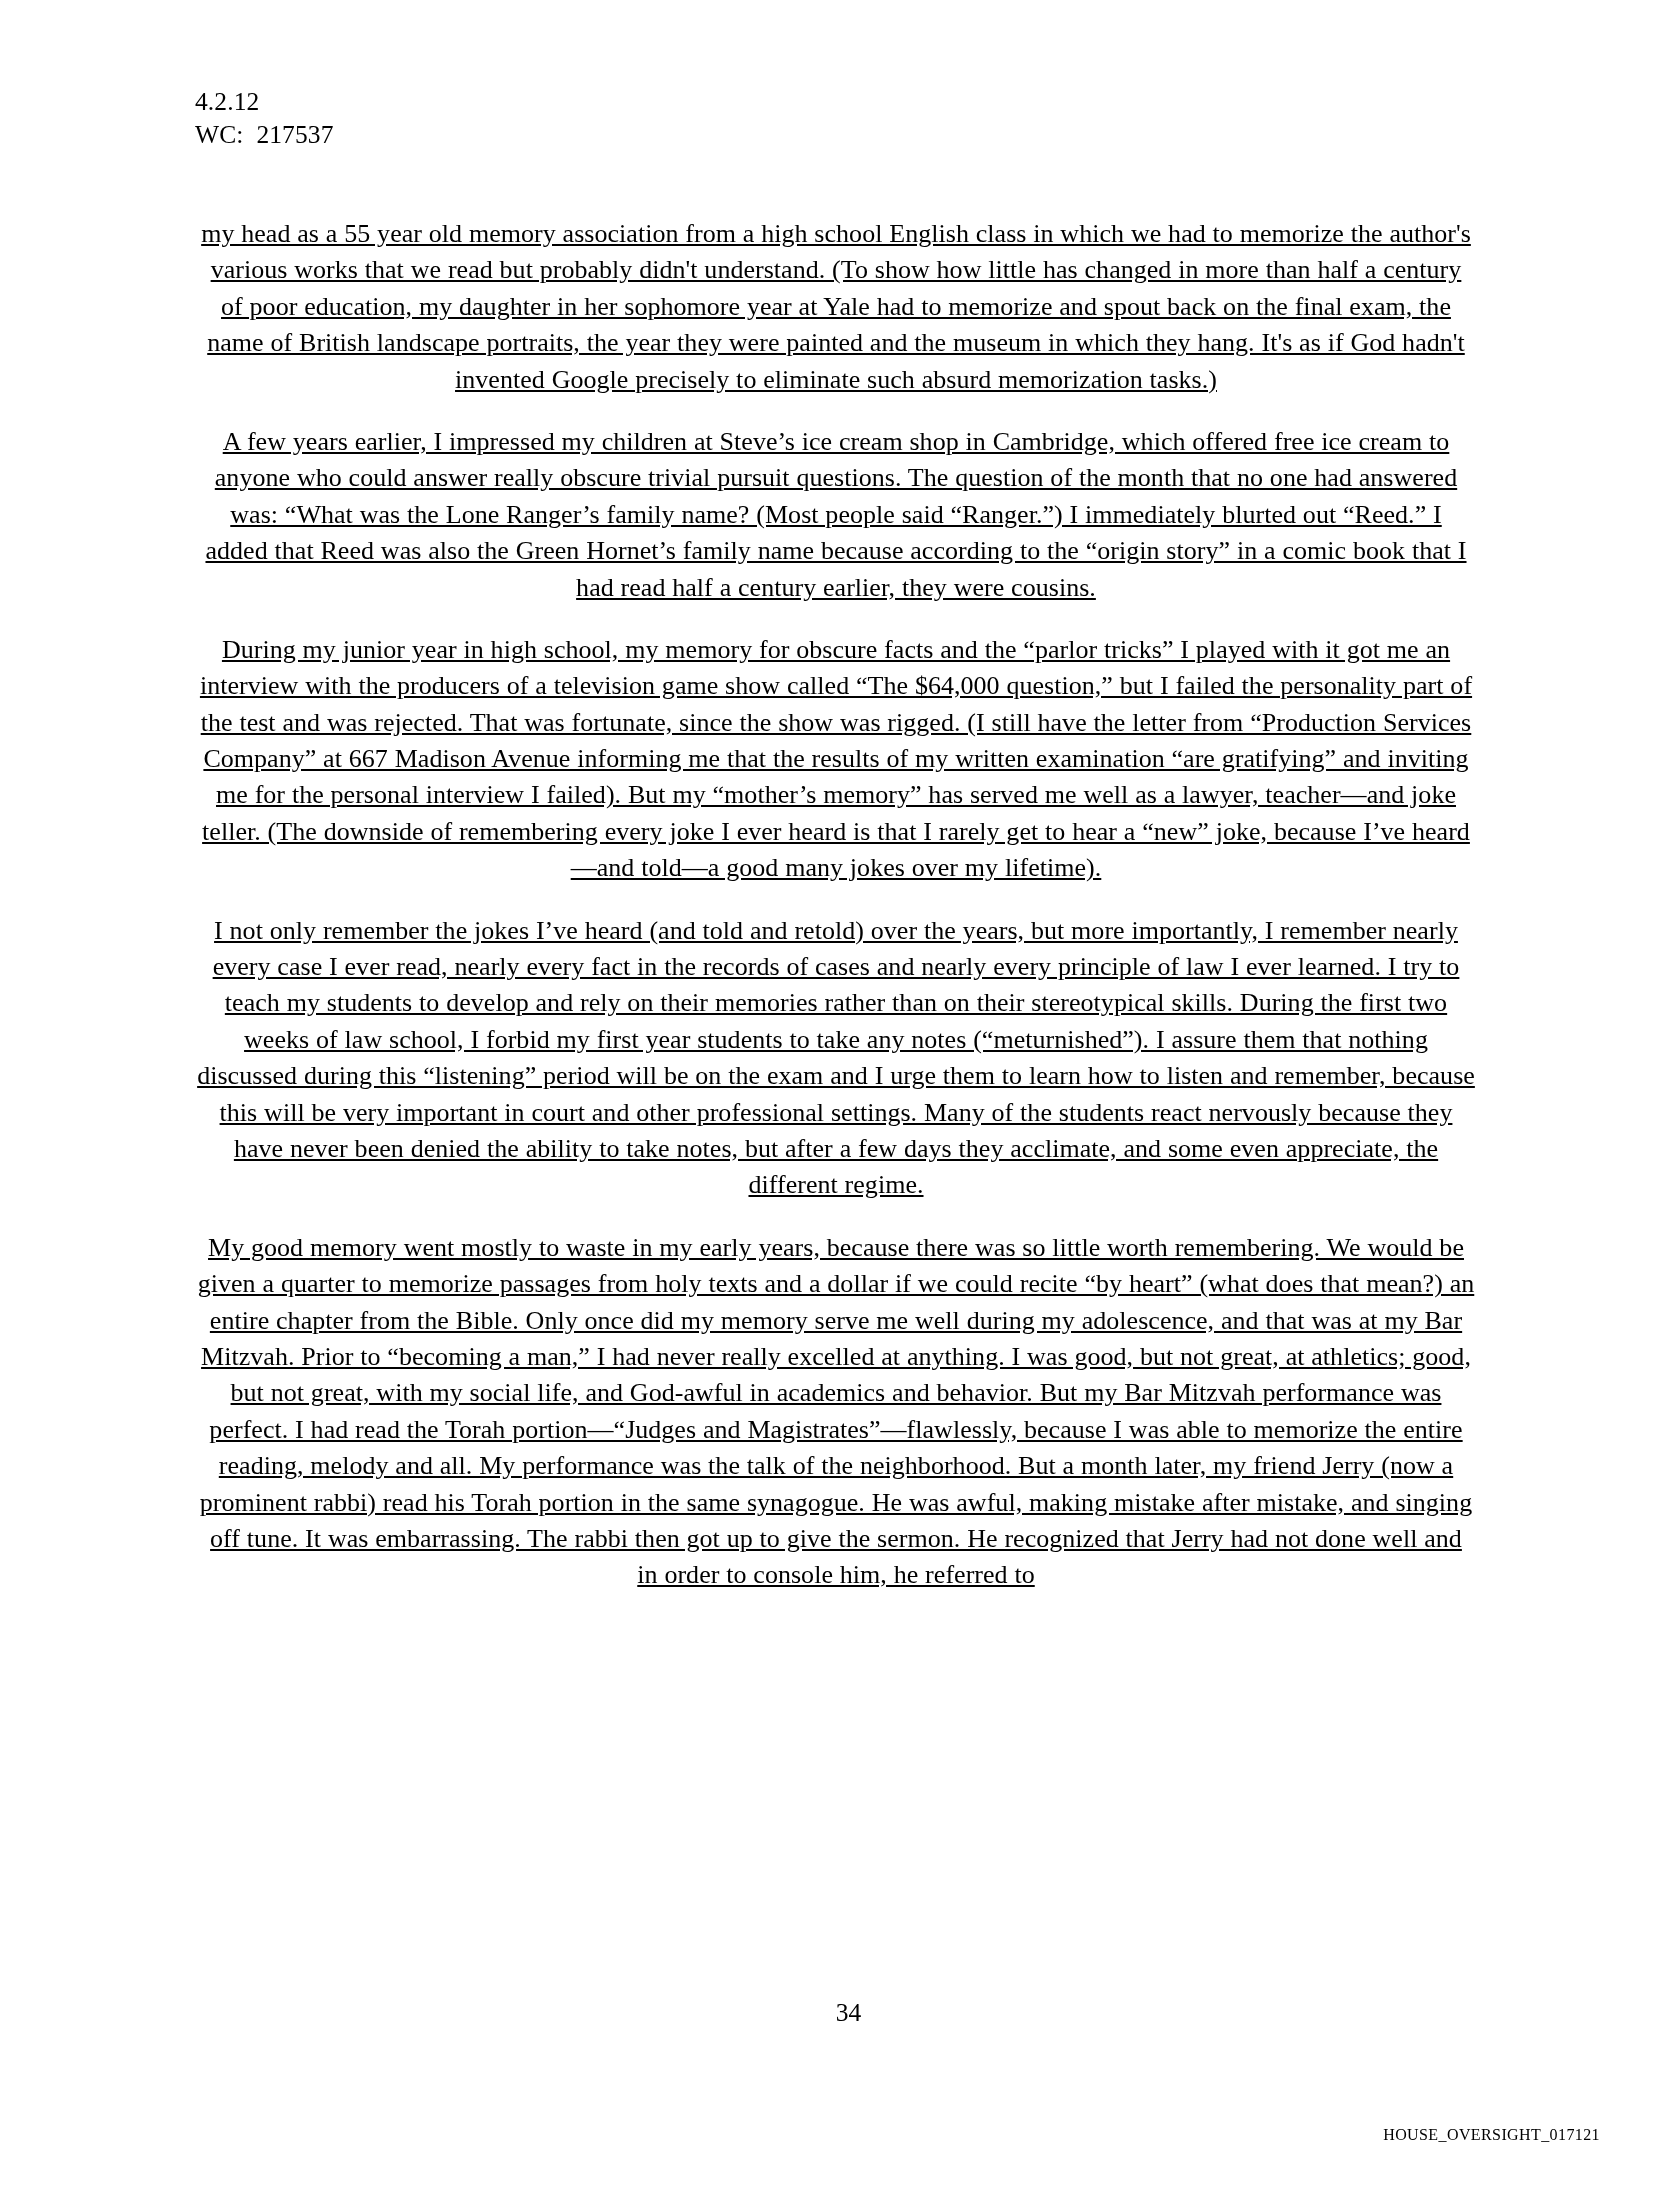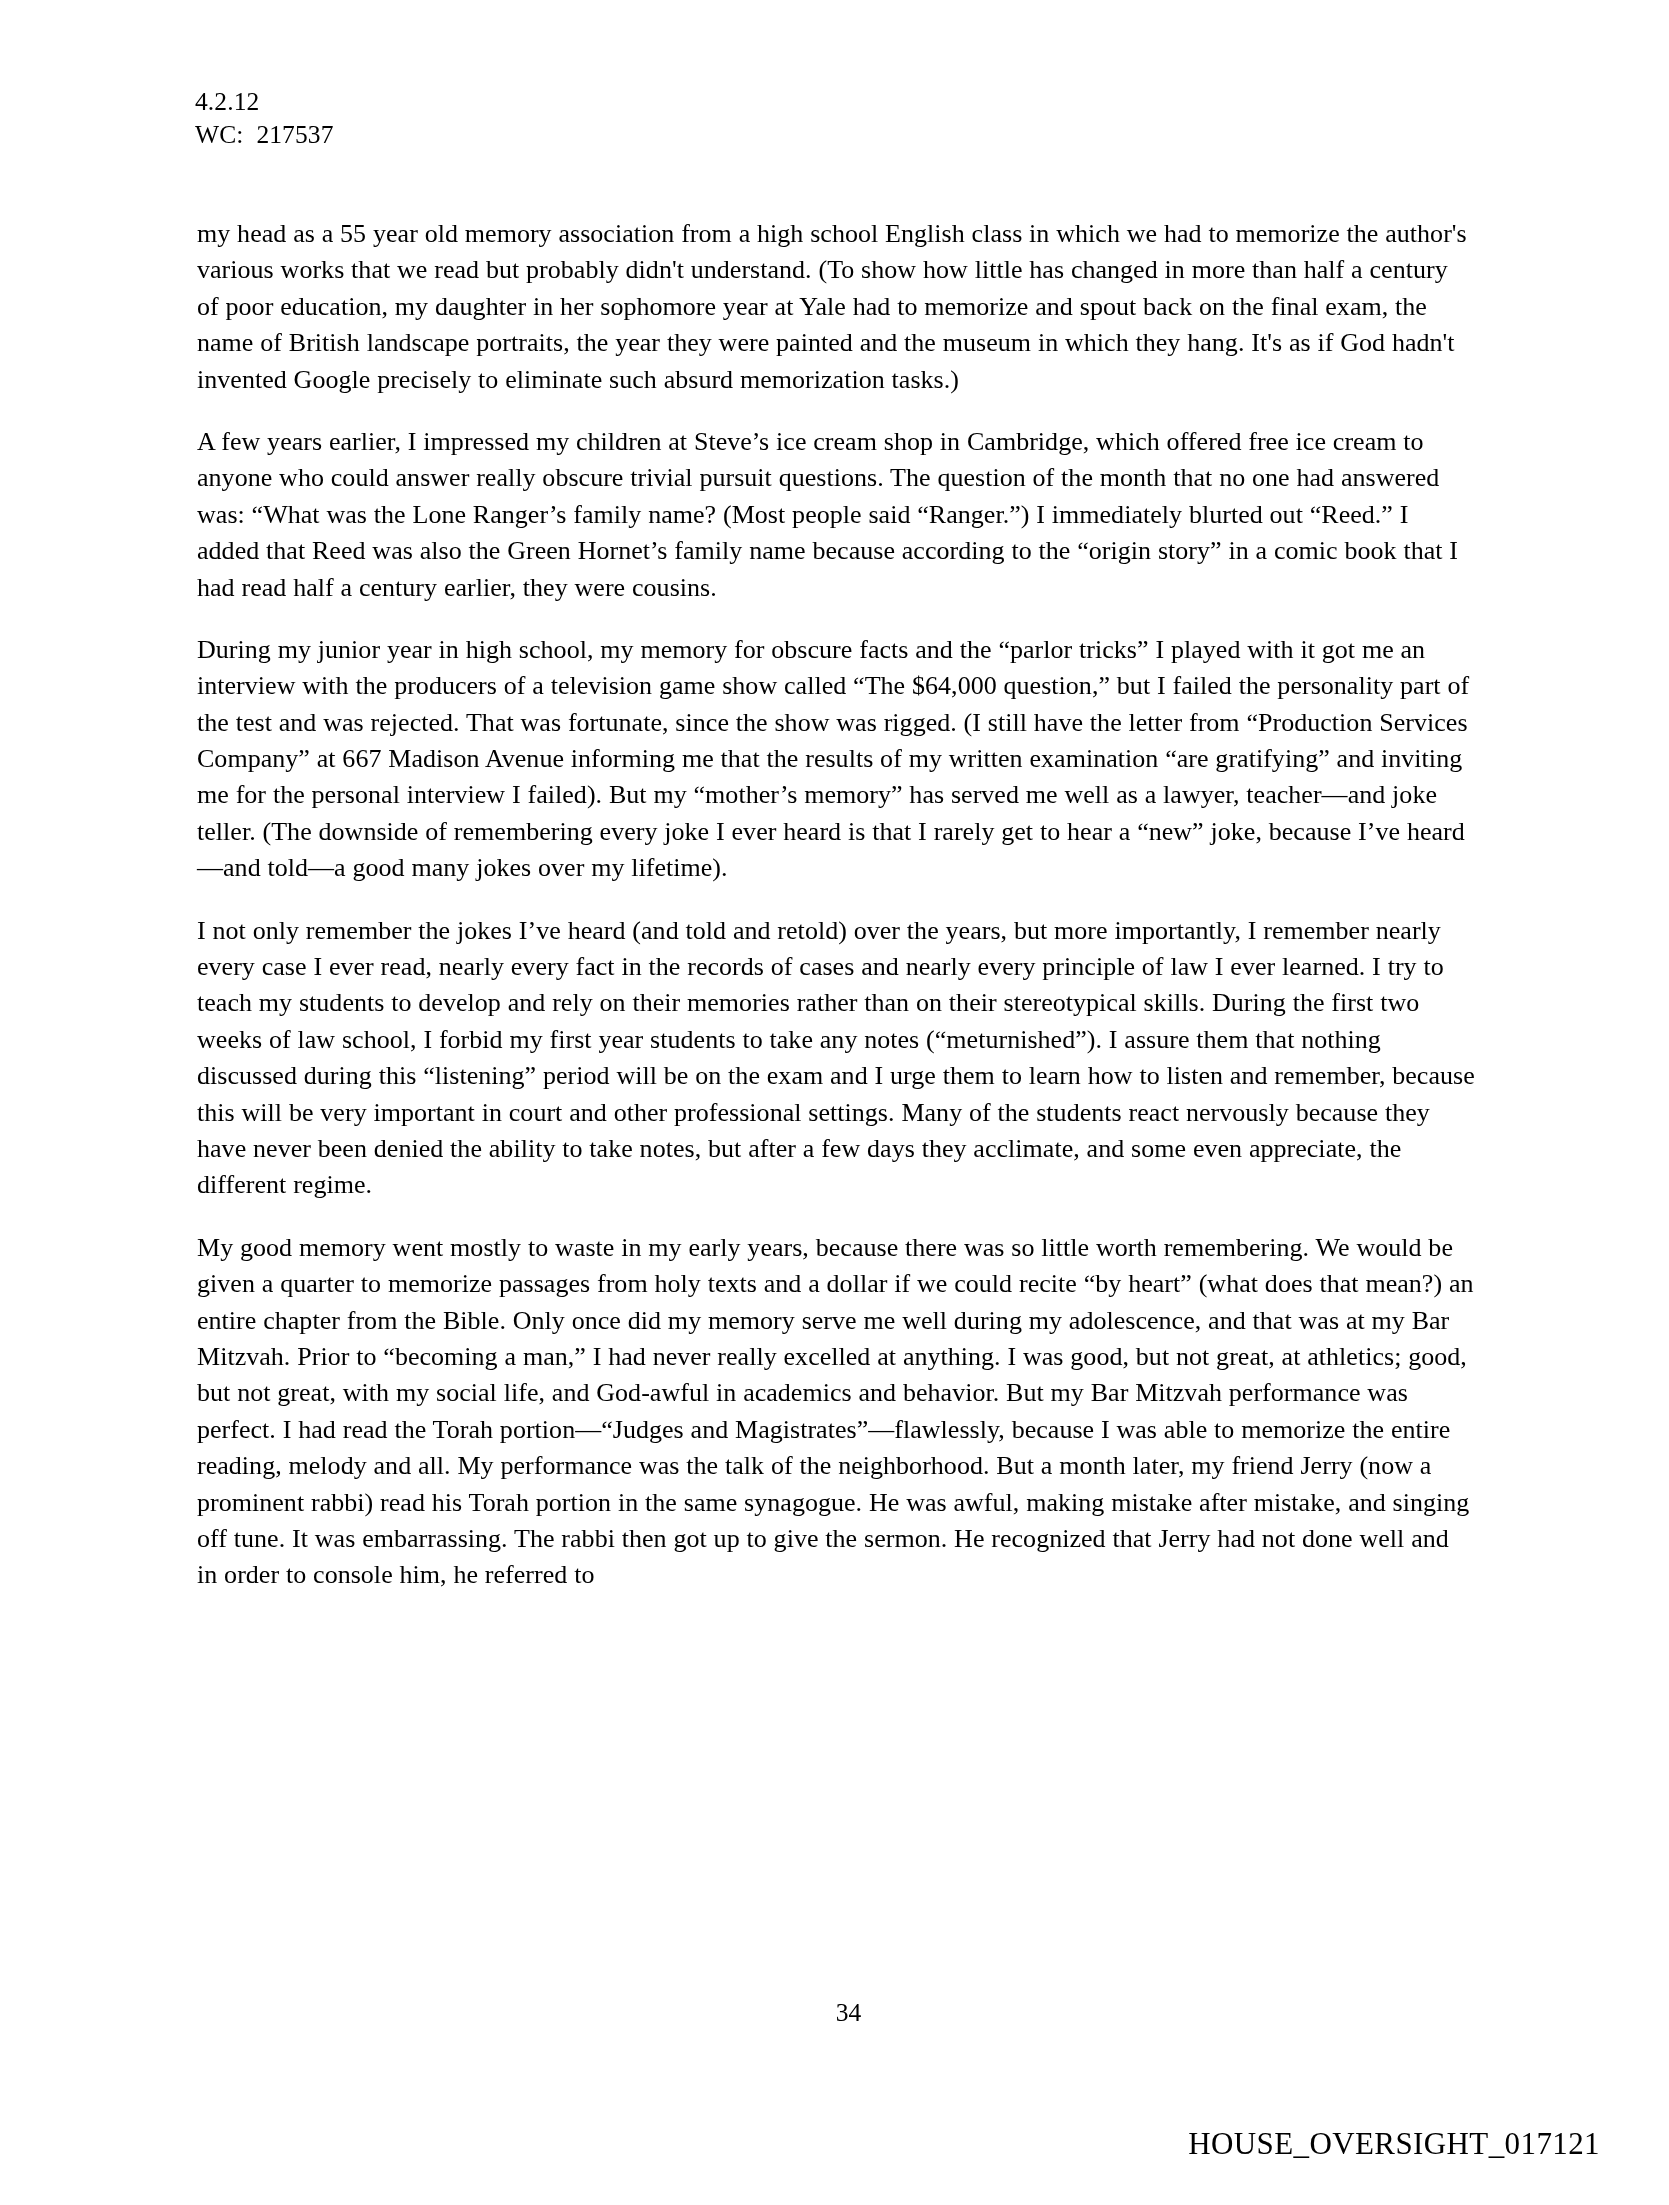--- a/index.html
+++ b/index.html
@@ -37,38 +37,39 @@
   }
   .body-block {
     position: absolute;
     left: 195px;
     top: 216px;
     width: 1280px;
   }
   .para {
     font-size: 26px;
     line-height: 1.40;
-    text-align: left;
+    text-align: center;
     margin: 0 0 26px 2px;
     letter-spacing: 0.03px;
     word-spacing: 0.3px;
+    text-decoration: underline;
   }
   .page-number {
     position: absolute;
     left: 0;
     right: 0;
     top: 1998px;
     text-align: center;
     font-size: 25.5px;
   }
   .footer-stamp {
     position: absolute;
     right: 97px;
     top: 2126px;
-    font-size: 31px;
+    font-size: 16px;
     letter-spacing: 0.4px;
     font-family: "Liberation Serif", serif;
   }
 </style>
 </head>
 <body>
 
 <div class="page">
 
   <div class="header-block">

